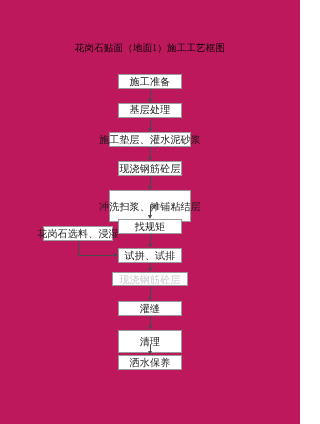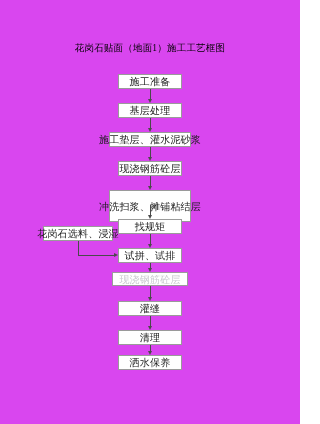--- a/index.html
+++ b/index.html
@@ -13,21 +13,21 @@
     font-family: "Liberation Serif", "DejaVu Serif", serif;
     color: #000000;
     overflow: hidden;
     position: relative;
   }
 
   #page {
     position: relative;
     width: 300px;
     height: 424px;
-    background: #d946ef;
+    background: #be185d;
   }
 
   
   #chart-title {
     position: absolute;
     left: 0;
     top: 42px;
     width: 300px;
     text-align: center;
     font-size: 9.5px;
@@ -86,21 +86,21 @@
 <body>
 
 <div id="page">
 
   <div id="chart-title">花岗石贴面（地面1）施工工艺框图</div>
 
   <div class="node" style="left:118px; top:74px; width:64px; height:15px;">施工准备</div>
   <div class="conn v" style="left:149.5px; top:89px; height:10px;"></div>
   <div class="arrow-down" style="left:147.5px; top:99px;"></div>
 
-  <div class="node" style="left:118px; top:103px; width:64px; height:15px;">基层处理</div>
+  <div class="node" style="left:118px; top:103px; width:64px; height:15px;font-family:Liberation Mono, monospace;">基层处理</div>
   <div class="conn v" style="left:149.5px; top:118px; height:10px;"></div>
   <div class="arrow-down" style="left:147.5px; top:128px;"></div>
 
   <div class="node" style="left:109px; top:132px; width:82px; height:15px;">施工垫层、灌水泥砂浆</div>
   <div class="conn v" style="left:149.5px; top:147px; height:10px;"></div>
   <div class="arrow-down" style="left:147.5px; top:157px;"></div>
 
   <div class="node" style="left:118px; top:161px; width:64px; height:15px;">现浇钢筋砼层</div>
   <div class="conn v" style="left:149.5px; top:176px; height:10px;"></div>
   <div class="arrow-down" style="left:147.5px; top:186px;"></div>
@@ -118,21 +118,21 @@
   <div class="arrow-down" style="left:147.5px; top:268px;"></div>
 
   <div class="node faint" style="left:112px; top:272px; width:76px; height:14px;">现浇钢筋砼层</div>
   <div class="conn v" style="left:149.5px; top:286px; height:11px;"></div>
   <div class="arrow-down" style="left:147.5px; top:297px;"></div>
 
   <div class="node" style="left:118px; top:301px; width:64px; height:15px;">灌缝</div>
   <div class="conn v" style="left:149.5px; top:316px; height:10px;"></div>
   <div class="arrow-down" style="left:147.5px; top:326px;"></div>
 
-  <div class="node" style="left:118px; top:330px; width:64px; height:15px;">清理</div>
+  <div class="node" style="left:118px; top:330px; width:64px; height:23px;">清理</div>
   <div class="conn v" style="left:149.5px; top:345px; height:6px;"></div>
   <div class="arrow-down" style="left:147.5px; top:351px;"></div>
 
   <div class="node" style="left:118px; top:355px; width:64px; height:15px;">洒水保养</div>
 
   <div class="node" style="left:43px; top:226px; width:70px; height:15px;">花岗石选料、浸湿</div>
 
   <div class="conn v" style="left:77.5px; top:241px; height:14px;"></div>
   <div class="conn h" style="left:77.5px; top:255px; width:37px;"></div>
   <div class="arrow-right" style="left:114px; top:252.5px;"></div>

